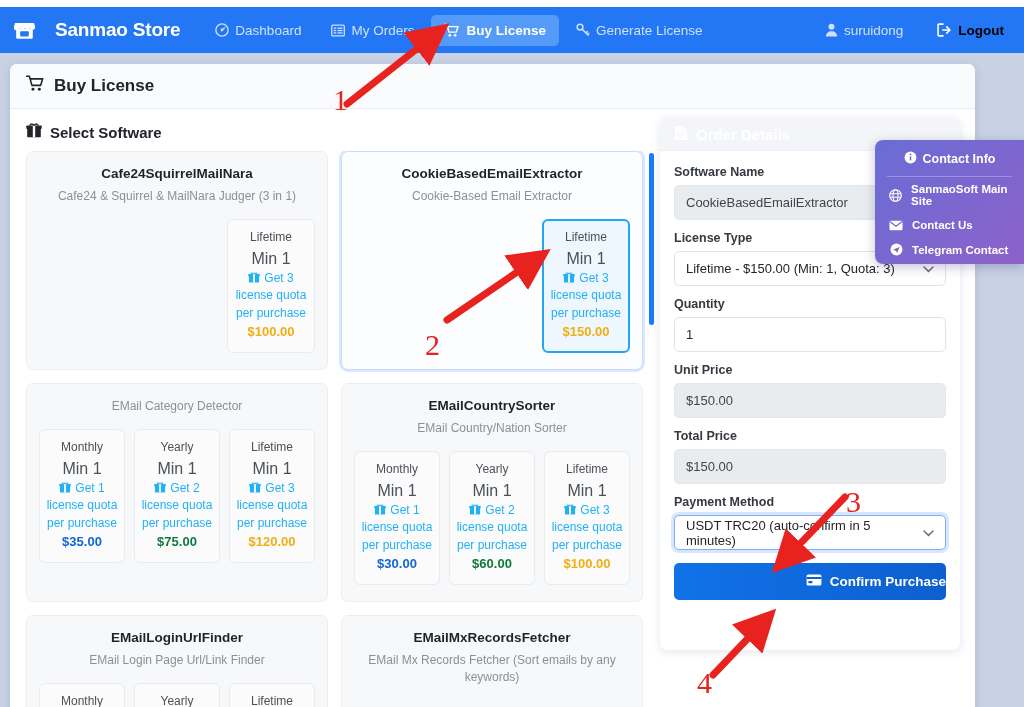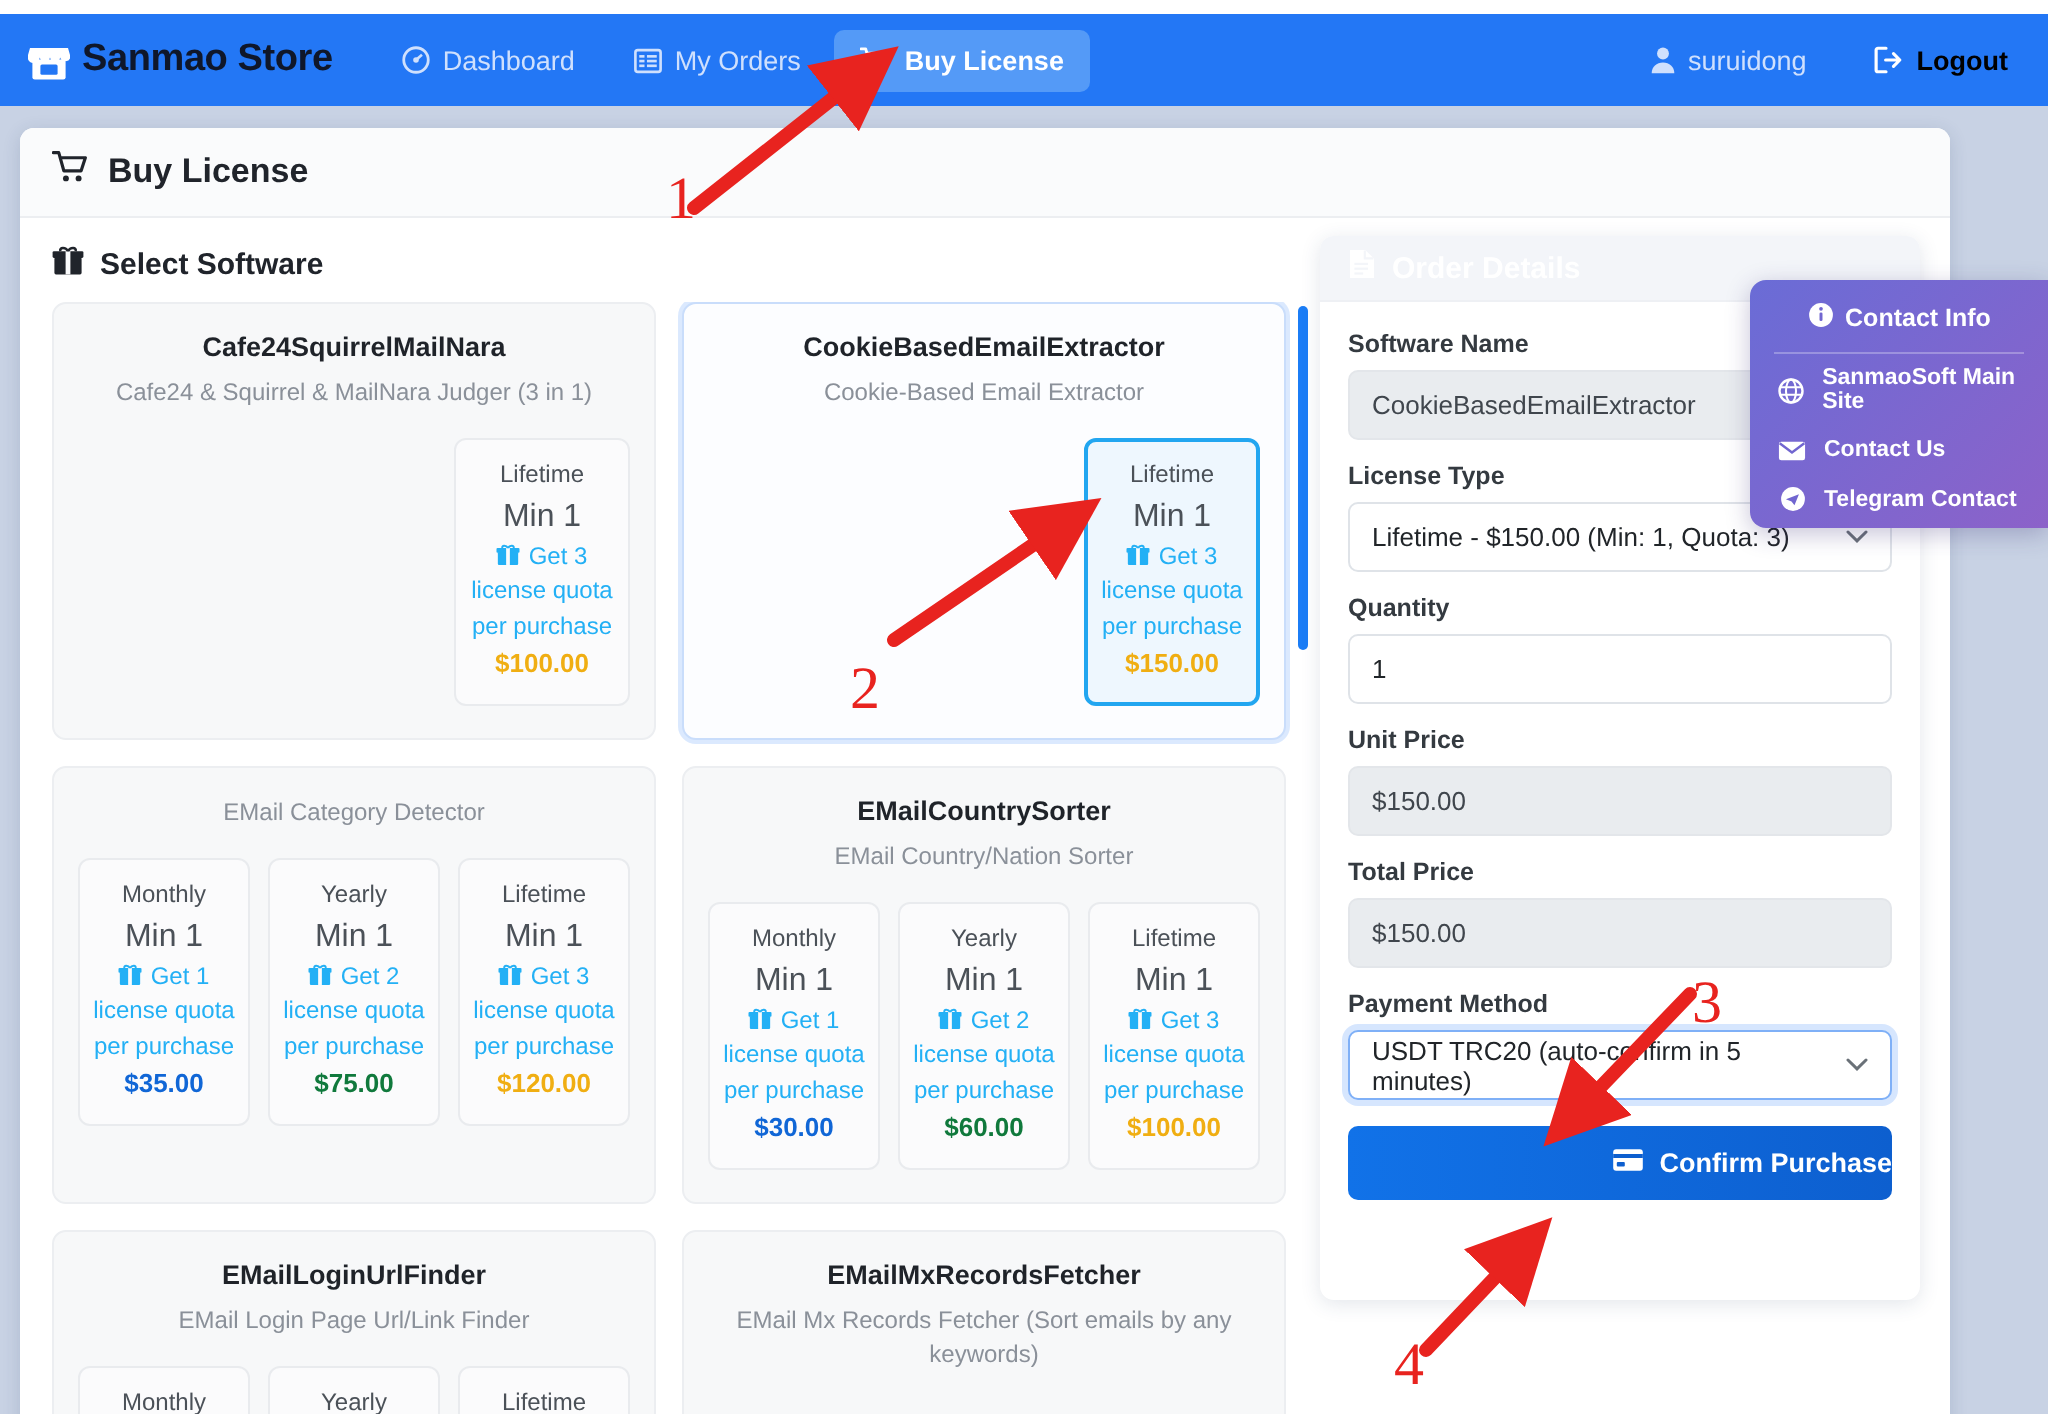--- a/index.html
+++ b/index.html
@@ -19,22 +19,22 @@
   }
 
   
   .navbar {
     position: absolute; top: 7px; left: 0; width: 1024px; height: 46px;
     background: #2377f5;
     display: flex; align-items: center;
     padding: 0 14px;
   }
   .brand {
-    display: flex; align-items: flex-end; gap: 6px;
-    color: #0f172a; font-size: 19px; font-weight: bold;
+    display: flex; align-items: center; gap: 20px;
+    color: #ffffff; font-size: 19px; font-weight: bold;
     letter-spacing: -0.2px;
     margin-right: 22px;
   }
   .brand .ic { display: inline-flex; }
   .navlinks { display: flex; align-items: center; gap: 4px; flex: 1; }
   .navlink {
     display: flex; align-items: center; gap: 6px;
     color: #cfe0fd; font-size: 13.5px;
     padding: 8px 13px; border-radius: 5px;
     white-space: nowrap;
@@ -267,20 +267,29 @@
         <span class="navicon">
           <svg width="16" height="15" viewBox="0 0 18 16">
               <path d="M0.6 1.2h2.6l2.4 8.6h8.2l2-6.2H4.6" fill="none" stroke="#fff" stroke-width="1.6" stroke-linejoin="round" stroke-linecap="round"></path>
               <circle cx="6.6" cy="13.4" r="1.5" fill="#fff"></circle>
               <circle cx="12.6" cy="13.4" r="1.5" fill="#fff"></circle>
             </svg>
         </span>
         <span>Buy License</span>
       </div>
 
+      <div class="navlink">
+        <span class="navicon">
+          <svg width="14" height="14" viewBox="0 0 16 16">
+              <circle cx="4.6" cy="4.6" r="3.3" fill="none" stroke="#cfe0fd" stroke-width="1.7"></circle>
+              <path d="M7 7l7 7M11.4 11.4l1.6-1.6M13.2 13.2l1.4-1.4" stroke="#cfe0fd" stroke-width="1.7" fill="none" stroke-linecap="round"></path>
+            </svg>
+        </span>
+        <span>Generate License</span>
+      </div>
     </div>
 
     <div class="navright">
       <div class="navlink">
         <span class="navicon">
           <svg width="13" height="14" viewBox="0 0 14 15">
               <circle cx="7" cy="4" r="3.2" fill="#cfe0fd"></circle>
               <path d="M0.9 14.6c0-3.6 2.7-5.8 6.1-5.8s6.1 2.2 6.1 5.8z" fill="#cfe0fd"></path>
             </svg>
         </span>

